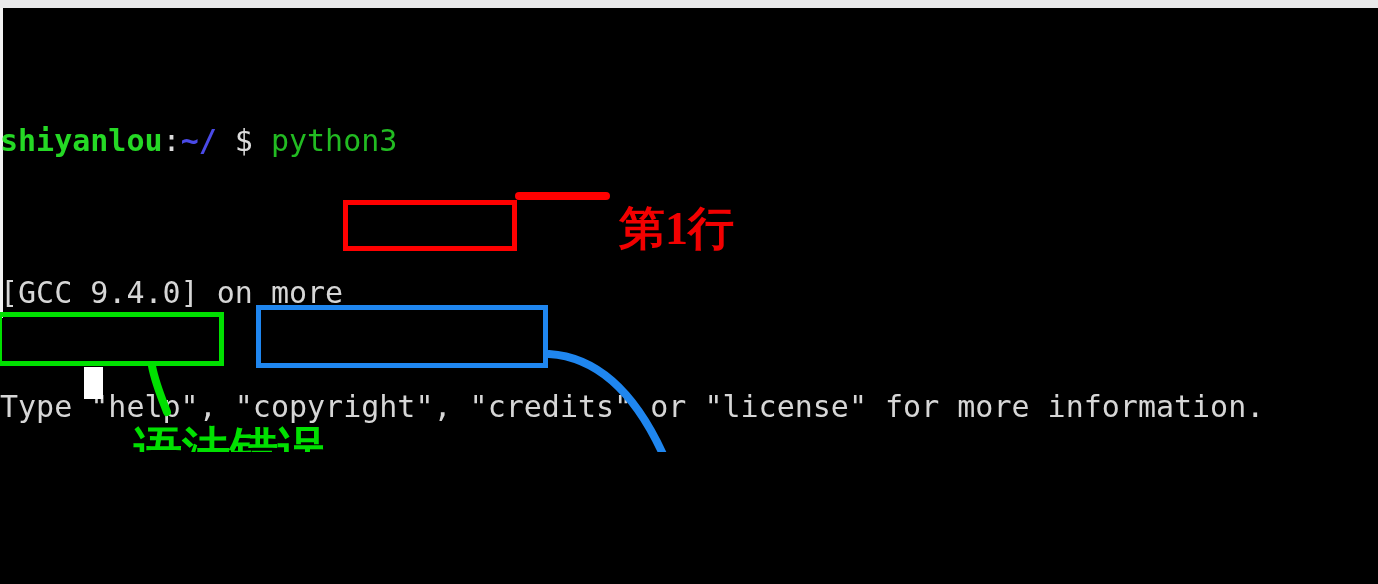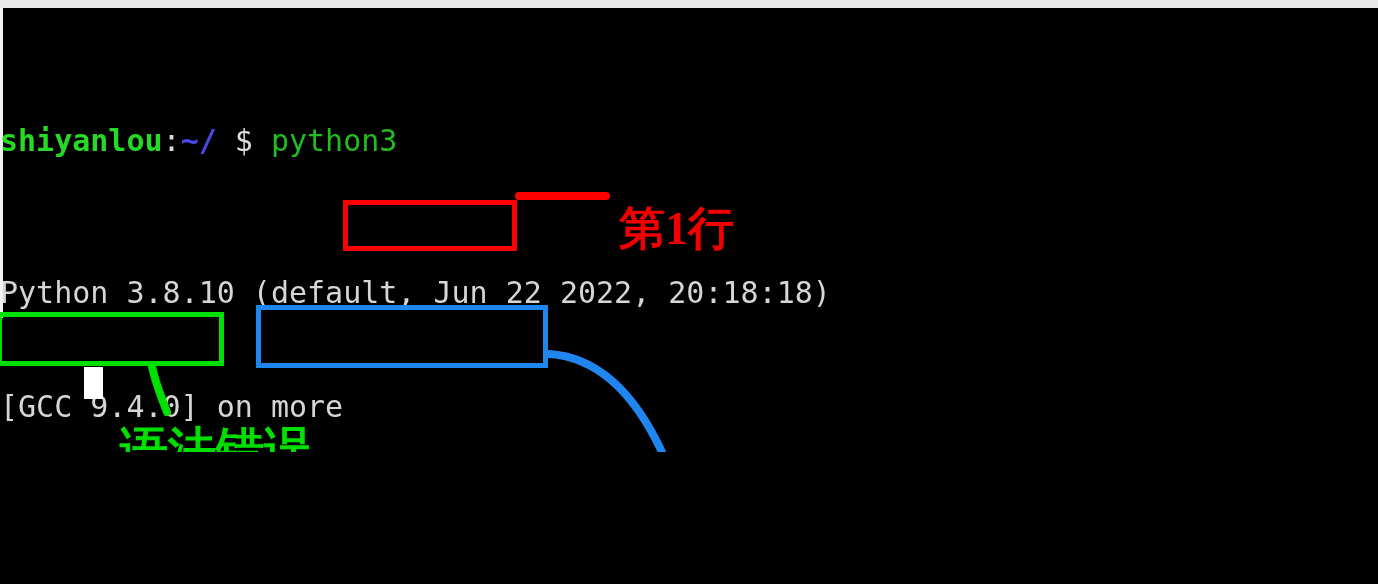--- a/index.html
+++ b/index.html
@@ -83,21 +83,21 @@
   }
 
   
   .anno-label {
     position: absolute;
     font-family: Liberation Serif, serif;
     font-weight: bold;
     white-space: pre;
   }
   .label-red   { left: 619px; top: 198px;  font-size: 46px; color: #f20000; }
-  .label-green { left: 120px; top: 418px;  font-size: 48px; color: #00e000; }
+  .label-green { left: 134px; top: 418px;  font-size: 48px; color: #00e000; }
   .label-blue  { left: 611px; top: 489px;  font-size: 50px; color: #1f86ef; text-align: center; }
 
   .svg-overlay {
     position: absolute;
     left: 0; top: 0;
     width: 1378px; height: 584px;
     pointer-events: none;
   }
 </style>
 </head>
@@ -105,21 +105,20 @@
 
 <div id="screen">
 
   <div class="top-strip"></div>
   <div class="left-strip"></div>
 
   <div class="term">
 
     <div class="line"><span class="c-green-b">shiyanlou</span><span class="c-white">:</span><span class="c-blue">~/</span><span class="c-white"> $ </span><span class="c-green">python3</span></div>
 
-    <div class="line">Python 3.8.10 (default, Jun 22 2022, 20:18:18)</div>
     <div class="line">[GCC 9.4.0] on more</div>
     <div class="line">Type "help", "copyright", "credits" or "license" for more information.</div>
 
     
 
     
 
     
     
 

